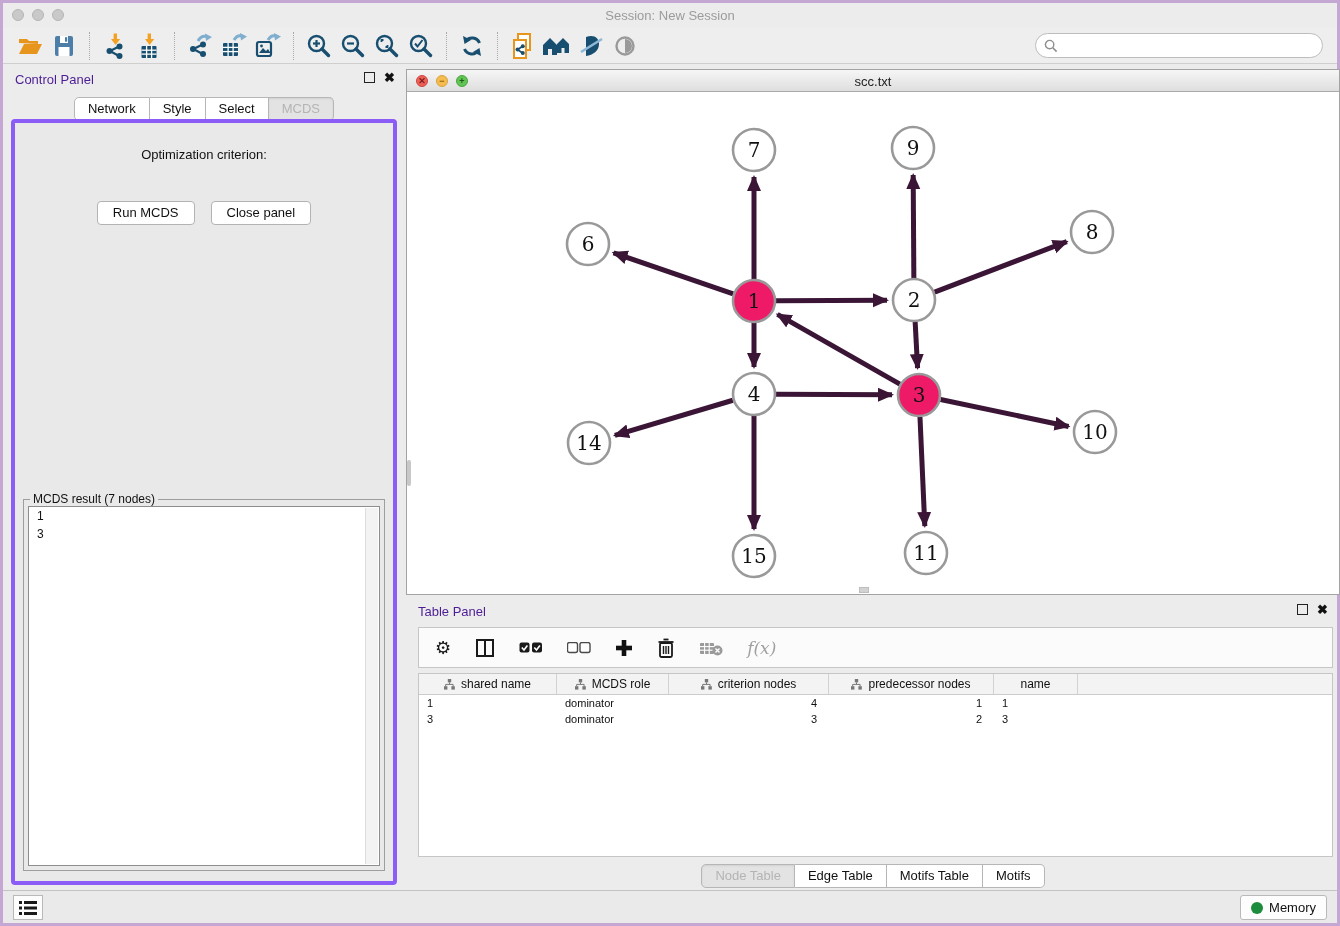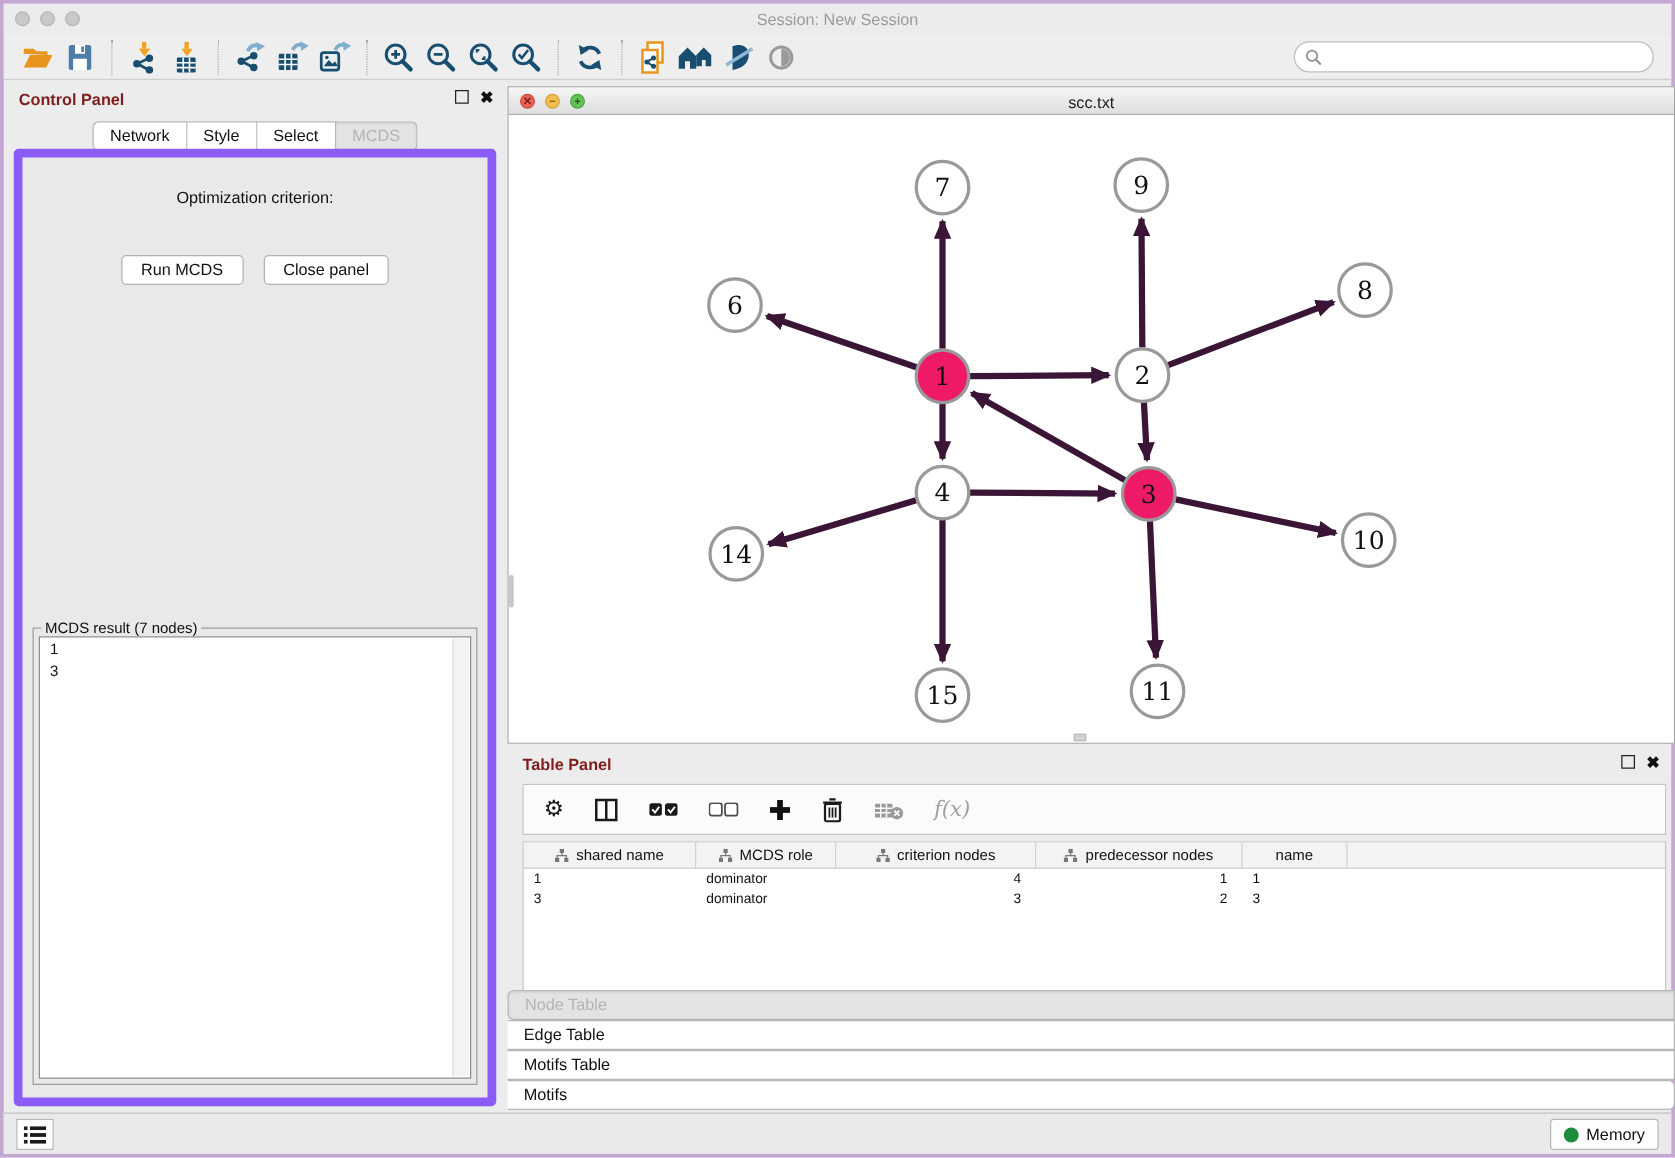--- a/index.html
+++ b/index.html
@@ -16,32 +16,32 @@
   
   .toolbar { position:absolute; left:0; right:0; top:25px; height:36px; background:#eeeeee; border-bottom:1px solid #cfcfcf; display:flex; align-items:center; padding-left:10px; }
   .tbtn { width:34px; height:30px; display:flex; align-items:center; justify-content:center; }
   .tsep { width:1px; height:28px; border-left:1px dotted #aaaaaa; margin:0 8px; }
   .searchbox { position:absolute; right:14px; top:5px; width:288px; height:25px; background:#ffffff; border:1px solid #bdbdbd; border-radius:13px; display:flex; align-items:center; padding-left:8px; }
   .searchbox input { border:none; outline:none; flex:1; font-size:12px; background:transparent; padding-left:5px; }
 
   
   .control-panel { position:absolute; left:4px; top:64px; width:394px; height:822px; }
   .panel-head { position:relative; height:24px; }
-  .panel-title { position:absolute; left:8px; top:5px; font-size:13px; color:#7f1d1d;font-weight:bold; }
+  .panel-title { position:absolute; left:8px; top:5px; font-size:13px; color:#4c1d95; }
   .panel-ctrls { position:absolute; right:6px; top:5px; display:flex; gap:9px; align-items:center; }
   .float-ic { width:11px; height:11px; border:1.5px solid #222; }
   .close-ic { font-size:13px; font-weight:bold; color:#111; line-height:11px; }
 
   .seg-tabs { position:absolute; left:0; right:0; top:30px; display:flex; justify-content:center; }
   .seg-tab { font-size:13px; color:#111; background:#ffffff; border:1px solid #b6b6b6; border-left:none; padding:3px 13px 4px; cursor:default; }
   .seg-tab:first-child { border-left:1px solid #b6b6b6; border-radius:5px 0 0 5px; }
   .seg-tab:last-child { border-radius:0 5px 5px 0; }
   .seg-tab.disabled { background:#e3e3e3; color:#b4b4b4; box-shadow:inset 0 1px 2px rgba(0,0,0,0.08); }
 
-  .cp-box { position:absolute; left:4px; right:4px; top:52px; bottom:4px; background:#e9e9e9; border:7px solid #8b5cf6; border-radius:4px; }
+  .cp-box { position:absolute; left:4px; right:4px; top:52px; bottom:4px; background:#e9e9e9; border:4px solid #8b5cf6; border-radius:4px; }
   .opt-label { position:absolute; left:0; right:0; top:24px; text-align:center; font-size:13px; color:#111; }
   .opt-select { position:absolute; left:36px; right:36px; top:44px; height:23px; background:#ffffff; border:1px solid #b3b3b3; border-radius:4px; display:flex; align-items:center; padding:0 8px 0 10px; font-size:13px; color:#111; }
   .opt-select .stepper { margin-left:auto; display:flex; flex-direction:column; align-items:center; gap:1px; }
   .opt-select .stepper i { width:0; height:0; border-left:4px solid transparent; border-right:4px solid transparent; }
   .opt-select .stepper .up { border-bottom:5px solid #6f6f6f; }
   .opt-select .stepper .dn { border-top:5px solid #6f6f6f; }
   .btn-row { position:absolute; left:0; right:0; top:78px; display:flex; justify-content:center; gap:16px; }
   .mac-btn { background:#ffffff; border:1px solid #b3b3b3; border-radius:4px; font-size:13px; color:#111; padding:3px 15px 4px; font-family:"Liberation Sans",sans-serif; }
 
   .result-fieldset { position:absolute; left:8px; right:8px; top:376px; bottom:10px; border:1px solid #9e9e9e; }
@@ -72,21 +72,21 @@
   .gear-glyph { font-family:"DejaVu Sans", sans-serif; font-size:18px; color:#1a1a1a; line-height:18px; }
 
   .tp-table { position:absolute; left:12px; right:7px; top:74px; bottom:34px; background:#ffffff; border:1px solid #c6c6c6; overflow:hidden; }
   .thead { display:flex; height:21px; background:#f3f3f3; border-bottom:1px solid #cccccc; }
   .th { display:flex; align-items:center; justify-content:center; gap:6px; font-size:12px; color:#111; border-right:1px solid #d2d2d2; }
   .trow { display:flex; height:16px; }
   .td { font-size:11px; color:#111; padding-top:2px; overflow:hidden; white-space:nowrap; }
   .td.left { text-align:left; padding-left:8px; }
   .td.right { text-align:right; padding-right:12px; }
 
-  .tp-tabs { position:absolute; left:0; right:0; bottom:3px; display:flex; justify-content:center;flex-direction:column; }
+  .tp-tabs { position:absolute; left:0; right:0; bottom:3px; display:flex; justify-content:center; }
 
   
   .statusbar { position:absolute; left:0; right:0; bottom:0; height:33px; background:#eaeaea; border-top:1px solid #c2c2c2;margin-top:14px; }
   .list-btn { position:absolute; left:10px; top:4px; width:30px; height:25px; background:#fdfdfd; border:1px solid #b9b9b9; display:flex; align-items:center; justify-content:center; }
   .memory-btn { position:absolute; right:10px; top:4px; height:25px; background:#fdfdfd; border:1px solid #b9b9b9; border-radius:3px; display:flex; align-items:center; gap:6px; padding:0 10px; font-size:13px; color:#111; }
   .mem-dot { width:12px; height:12px; border-radius:50%; background:#1d8c3c; }
 </style>
 </head>
 <body>
 

